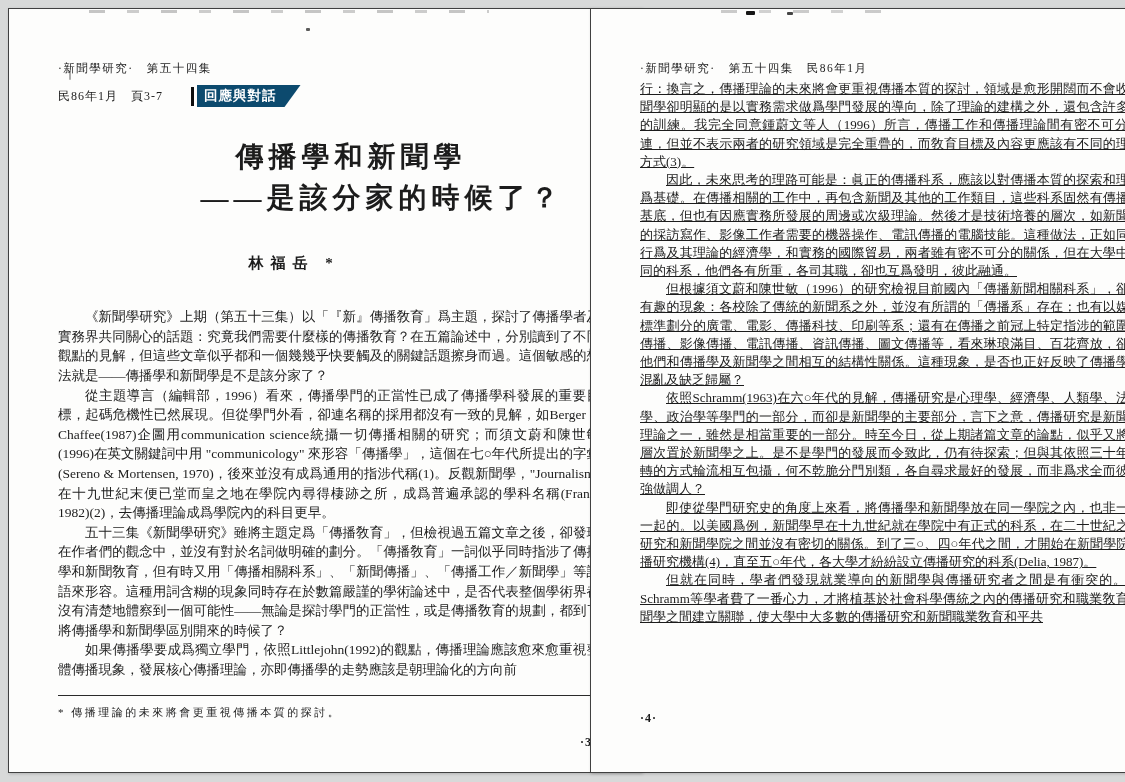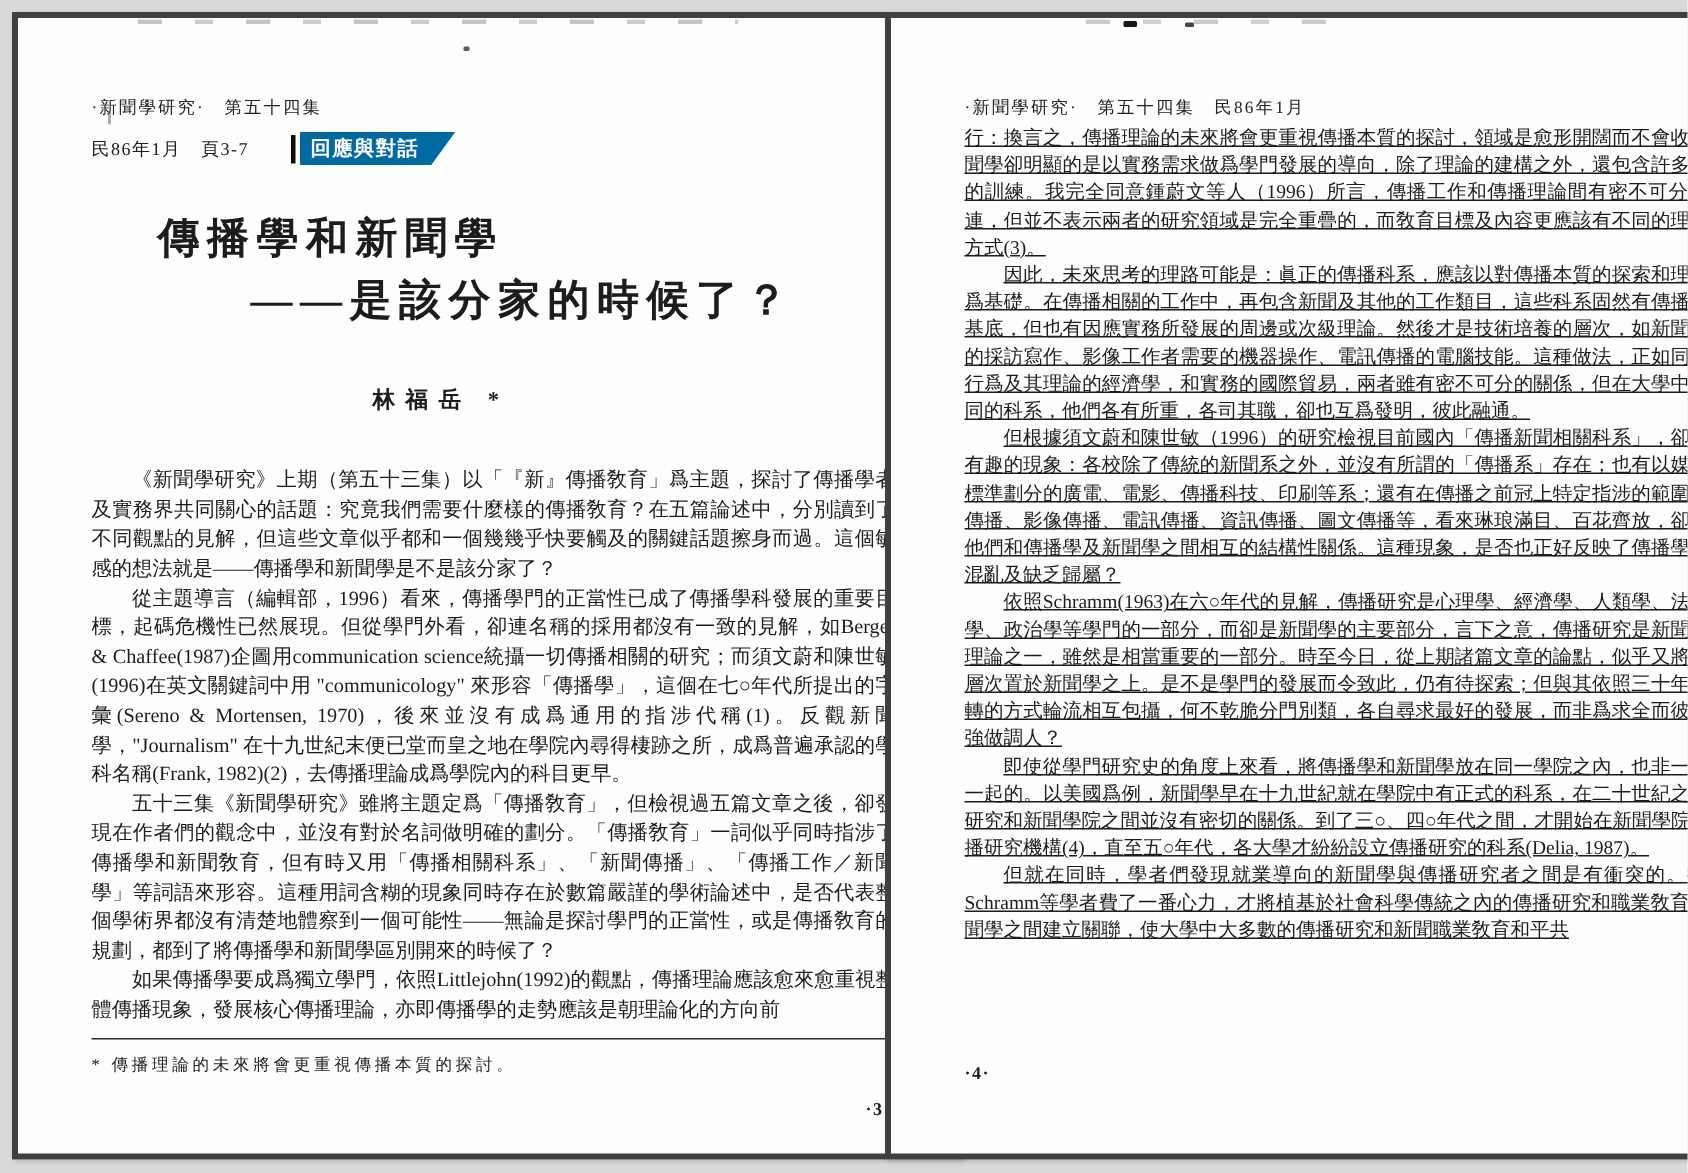--- a/index.html
+++ b/index.html
@@ -7,21 +7,21 @@
     width:1125px;height:782px;
     background:#d8d9d9;
     font-family:"Liberation Serif","DejaVu Serif",serif;
     color:#1c1c1c;
     position:relative;
     overflow:hidden;
   }
   .page{
     position:absolute;top:8px;width:634px;height:765px;
     background:#fdfdfc;
-    border:4px solid #404040;
+    border:1px solid #404040;
     box-sizing:border-box;
     box-shadow:1px 1px 3px rgba(0,0,0,.18);
   }
   .page-left{left:8px;}
   .page-right{left:590px;}
   .page-inner{
     position:relative;
     padding:52px 41px 0 49px;
     height:100%;
     box-sizing:border-box;
@@ -39,28 +39,28 @@
     background:repeating-linear-gradient(180deg,#151515 0 6px,#3d3d3d 6px 9px,#000 9px 16px,#2e2e2e 16px 23px);
     -webkit-mask-image:linear-gradient(180deg,transparent 0,#000 45px,#000 55%,rgba(0,0,0,.55) 72%,rgba(0,0,0,.25) 86%,transparent 100%);
     mask-image:linear-gradient(180deg,transparent 0,#000 45px,#000 55%,rgba(0,0,0,.55) 72%,rgba(0,0,0,.25) 86%,transparent 100%);
   }
   
   .jline1{font-size:11.5px;letter-spacing:1.5px;color:#222;}
   .jline2{margin-top:9px;display:flex;align-items:center;font-size:12px;letter-spacing:1px;}
   .badge-group{display:flex;align-items:center;margin-left:28px;}
   .badge-bar{width:3px;height:19px;background:#0d0d0d;margin-right:3px;}
   .badge{
-    display:inline-block;background:#0369a1;color:#fff;
+    display:inline-block;background:#0c4a6e;color:#fff;
     font-weight:bold;font-size:13.5px;letter-spacing:1px;
     line-height:20px;padding:1px 24px 1px 7px;
     clip-path:polygon(0 0,100% 0,calc(100% - 16px) 100%,0 100%);
     font-family:"Liberation Sans","DejaVu Sans",sans-serif;
   }
   
-  .title{margin:30px 0 14px 44px;font-size:28px;font-weight:600;letter-spacing:5px;line-height:1.45;}
+  .title{margin:30px 0 14px 44px;font-size:28px;font-weight:600;letter-spacing:5px;line-height:1.45;text-align:center;}
   .title .t2{display:block;margin-left:62px;}
   .author{margin-top:36px;text-align:center;margin-right:70px;font-size:15px;font-weight:bold;letter-spacing:7px;}
   
   .body{margin-top:34px;text-align:justify;}
   .body p{margin:0;text-indent:2em;}
   .page-left .body{font-size:13.5px;line-height:19.6px;}
   .page-right .body{margin-top:4px;font-size:13px;line-height:18.2px;text-decoration:underline;}
   .body p.noindent{text-indent:0;}
   
   .footnote{

